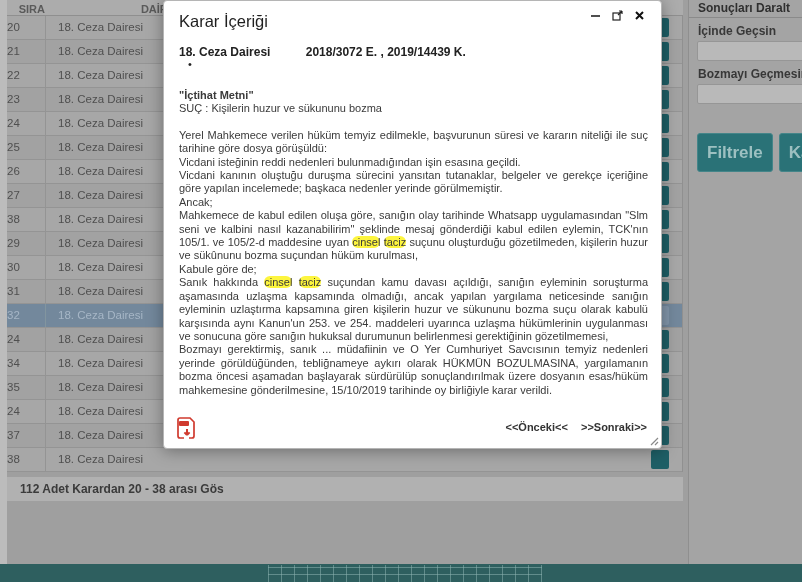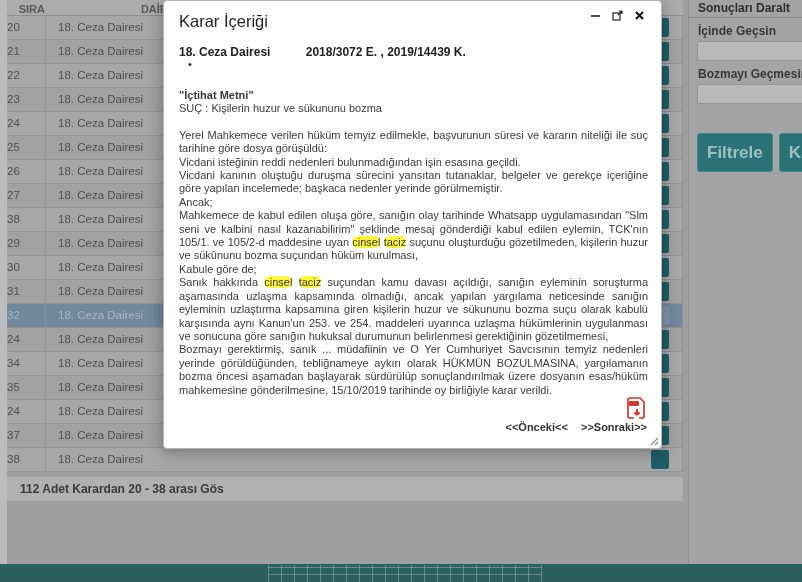--- a/index.html
+++ b/index.html
@@ -59,21 +59,21 @@
   #case-header{position:absolute;left:15px;top:44px;font-size:12px;font-weight:700;color:#222;}
   #case-header .case-num{margin-left:32px;}
   #case-bullet{position:absolute;left:24px;top:57px;font-size:11px;color:#222;}
   #doc-body{position:absolute;left:15px;top:88px;width:469px;font-size:11px;line-height:13.4px;
             color:#3a3a3a;text-align:justify;}
   #doc-body .para{margin:0;}
   #doc-body .para.blank{height:13px;}
   #doc-body .para.bold{font-weight:700;}
   .hl{background:#fdf53e;border-radius:6px;}
   #modal-bottom{position:absolute;left:12px;right:14px;bottom:7px;display:flex;
-                justify-content:space-between;align-items:flex-end;flex-direction:column;}
+                justify-content:space-between;align-items:flex-end;}
   #pagination{font-size:11px;font-weight:700;color:#333;margin-bottom:8px;}
   #pagination span{cursor:pointer;}
   #pagination .next{margin-left:10px;}
   #pdf-btn{cursor:pointer;}
   #resize-handle{position:absolute;right:2px;bottom:2px;cursor:nwse-resize;}
 </style>
 </head>
 <body>
 
 <div id="left-strip"></div>

